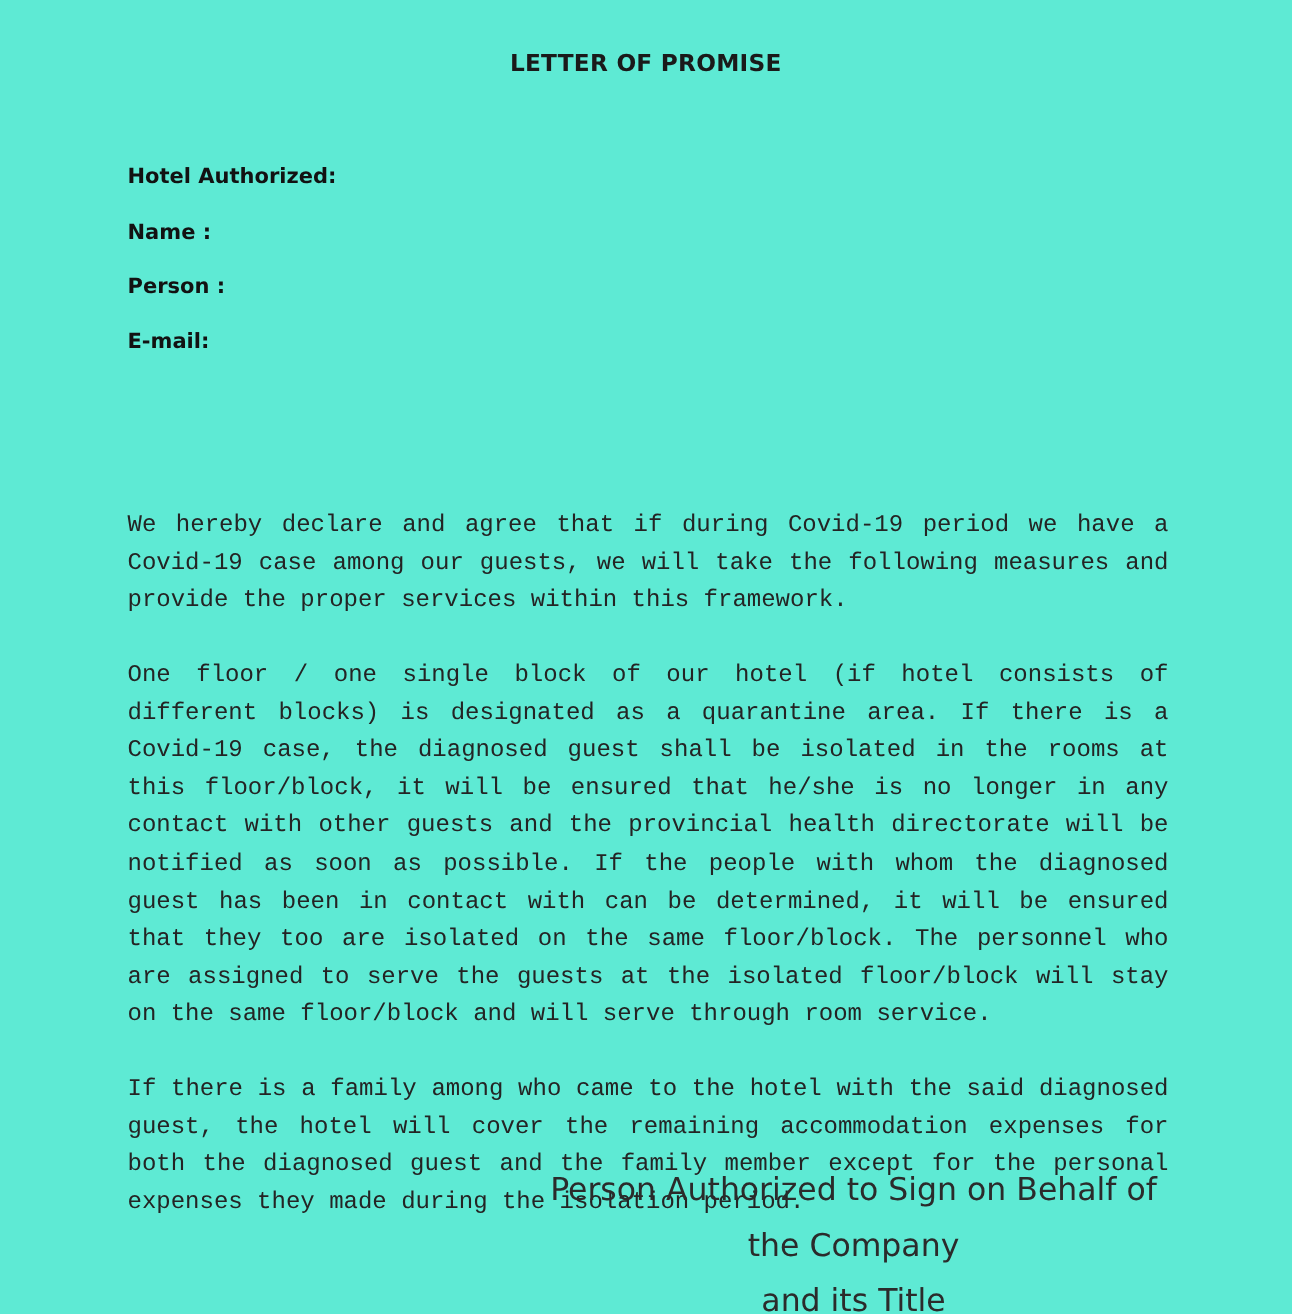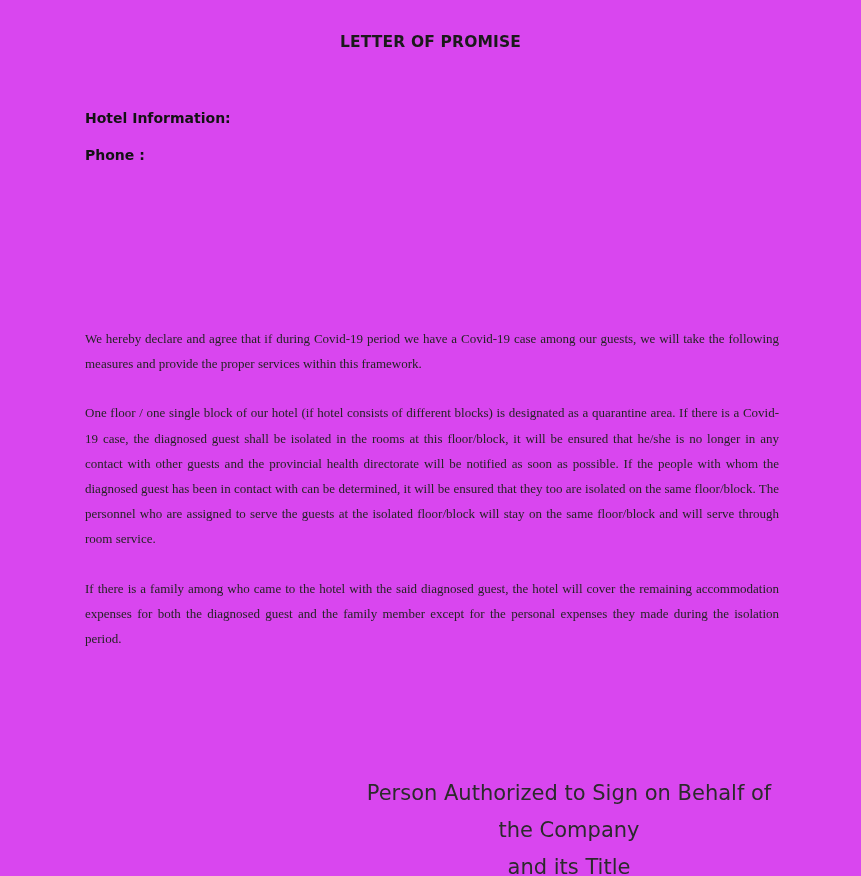--- a/index.html
+++ b/index.html
@@ -13,21 +13,21 @@
     height: 876px;
     font-family: "DejaVu Sans", sans-serif;
     overflow: hidden;
     position: relative;
   }
 
   .page {
     position: relative;
     width: 861px;
     height: 876px;
-    background: #d946ef;
+    background: #5eead4;
   }
 
   
   .doc-title {
     position: absolute;
     top: 33px;
     left: 0;
     width: 861px;
     text-align: center;
     font-family: "DejaVu Sans", sans-serif;
@@ -55,27 +55,27 @@
   }
 
   
   .body-block {
     position: absolute;
     top: 326px;
     left: 85px;
     width: 694px;
   }
   .para {
-    font-family: Liberation Serif, serif;
-    font-size: 13px;
+    font-family: Liberation Mono, monospace;
+    font-size: 16px;
     line-height: 25.2px;
     color: #242424;
     text-align: justify;
     text-justify: inter-word;
-    margin: 0 0 24px 0;
+    margin: 12px 0 24px 0;
     hyphens: none;
   }
   .para:last-child {
     margin-bottom: 0;
   }
 
   
   .signature-block {
     position: absolute;
     top: 775px;
@@ -92,22 +92,24 @@
   }
 </style>
 </head>
 <body>
 
 <div class="page">
 
   <div class="doc-title">LETTER OF PROMISE</div>
 
   <div class="info-block">
-    <div class="info-line">Hotel Information:</div>
-    <div class="info-line">Phone :</div>
+    <div class="info-line">Hotel Authorized:</div>
+    <div class="info-line">Name :</div>
+    <div class="info-line">Person :</div>
+    <div class="info-line">E-mail:</div>
   </div>
 
   <div class="body-block">
     <p class="para">We hereby declare and agree that if during Covid-19 period we have a Covid-19 case among our guests, we will take the following measures and provide the proper services within this framework.</p>
     <p class="para">One floor / one single block of our hotel (if hotel consists of different blocks) is designated as a quarantine area. If there is a Covid-19 case, the diagnosed guest shall be isolated in the rooms at this floor/block, it will be ensured that he/she is no longer in any contact with other guests and the provincial health directorate will be notified as soon as possible. If the people with whom the diagnosed guest has been in contact with can be determined, it will be ensured that they too are isolated on the same floor/block. The personnel who are assigned to serve the guests at the isolated floor/block will stay on the same floor/block and will serve through room service.</p>
     <p class="para">If there is a family among who came to the hotel with the said diagnosed guest, the hotel will cover the remaining accommodation expenses for both the diagnosed guest and the family member except for the personal expenses they made during the isolation period.</p>
   </div>
 
   <div class="signature-block">
     <div class="sig-line">Person Authorized to Sign on Behalf of the Company</div>

